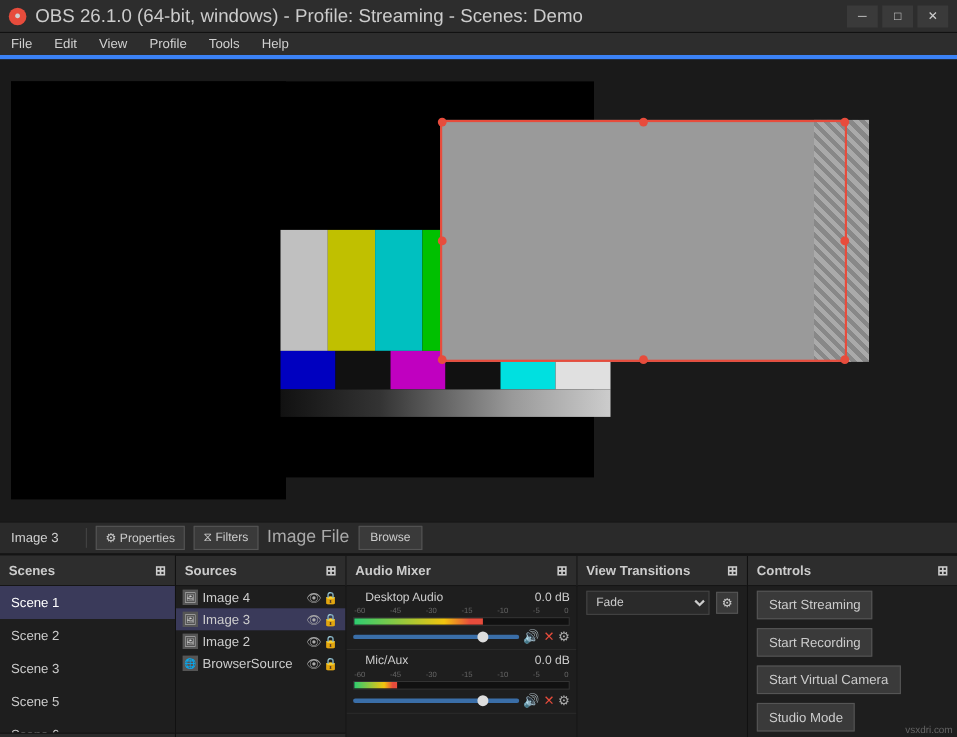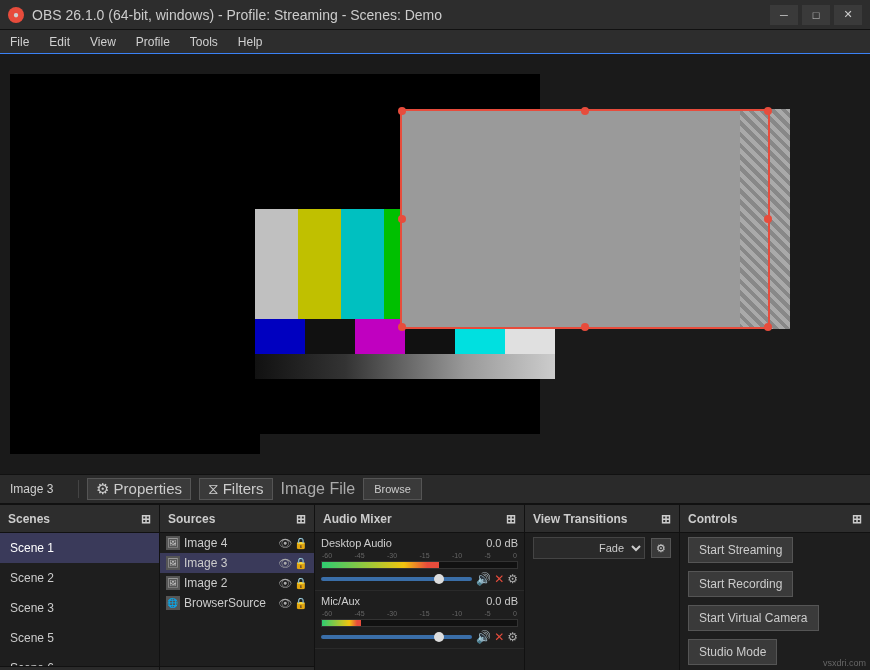--- a/index.html
+++ b/index.html
@@ -30,21 +30,21 @@
       background: #e74c3c;
       border-radius: 50%;
       margin-right: 8px;
       display: flex;
       align-items: center;
       justify-content: center;
       font-size: 10px;
       font-weight: bold;
     }
     #title-text {
-      font-size: 14px;
+      font-size: 17px;
       color: #ccc;
       flex: 1;
     }
     #window-controls {
       display: flex;
       gap: 4px;
     }
     .win-btn {
       width: 28px;
       height: 20px;
@@ -56,21 +56,22 @@
       display: flex;
       align-items: center;
       justify-content: center;
     }
 
     
     #menu-bar {
       background: #2d2d2d;
       height: 24px;
       display: flex;
-      border-bottom: 1px solid #3b82f6;
+      align-items: center;
+      border-bottom: 4px solid #3b82f6;
     }
     .menu-item {
       padding: 2px 10px;
       height: 24px;
       display: flex;
       align-items: center;
       cursor: pointer;
       color: #d0d0d0;
       font-size: 12px;
     }
@@ -192,21 +193,21 @@
     .source-bar-sep {
       width: 1px;
       height: 18px;
       background: #444;
     }
     .source-bar-btn {
       background: #3a3a3a;
       border: 1px solid #555;
       color: #ccc;
       padding: 2px 8px;
-      font-size: 15px;
+      font-size: 11px;
       cursor: pointer;
       display: flex;
       align-items: center;
       gap: 4px;
       height: 22px;
     }
     #file-path-box {
       flex: 1;
       background: #222;
       border: 1px solid #444;
@@ -313,20 +314,21 @@
     }
     .audio-track {
       padding: 4px 6px;
       border-bottom: 1px solid #2a2a2a;
     }
     .audio-track-header {
       display: flex;
       justify-content: space-between;
       align-items: flex-end;
       margin-bottom: 3px;
+      margin-left: 11px;
     }
     .audio-label { font-size: 11px; color: #ccc; }
     .audio-db { font-size: 11px; color: #ccc; }
     .audio-meter-bg {
       height: 8px;
       background: #111;
       border: 1px solid #333;
       position: relative;
       margin-bottom: 3px;
       overflow: hidden;
@@ -383,21 +385,20 @@
       gap: 6px;
     }
     .transition-select {
       flex: 1;
       background: #2a2a2a;
       border: 1px solid #444;
       color: #ccc;
       font-size: 11px;
       padding: 2px 4px;
       height: 22px;
-      text-align: right;
     }
     .gear-btn {
       width: 20px;
       height: 20px;
       background: #3a3a3a;
       border: 1px solid #555;
       color: #ccc;
       font-size: 11px;
       cursor: pointer;
       display: flex;

